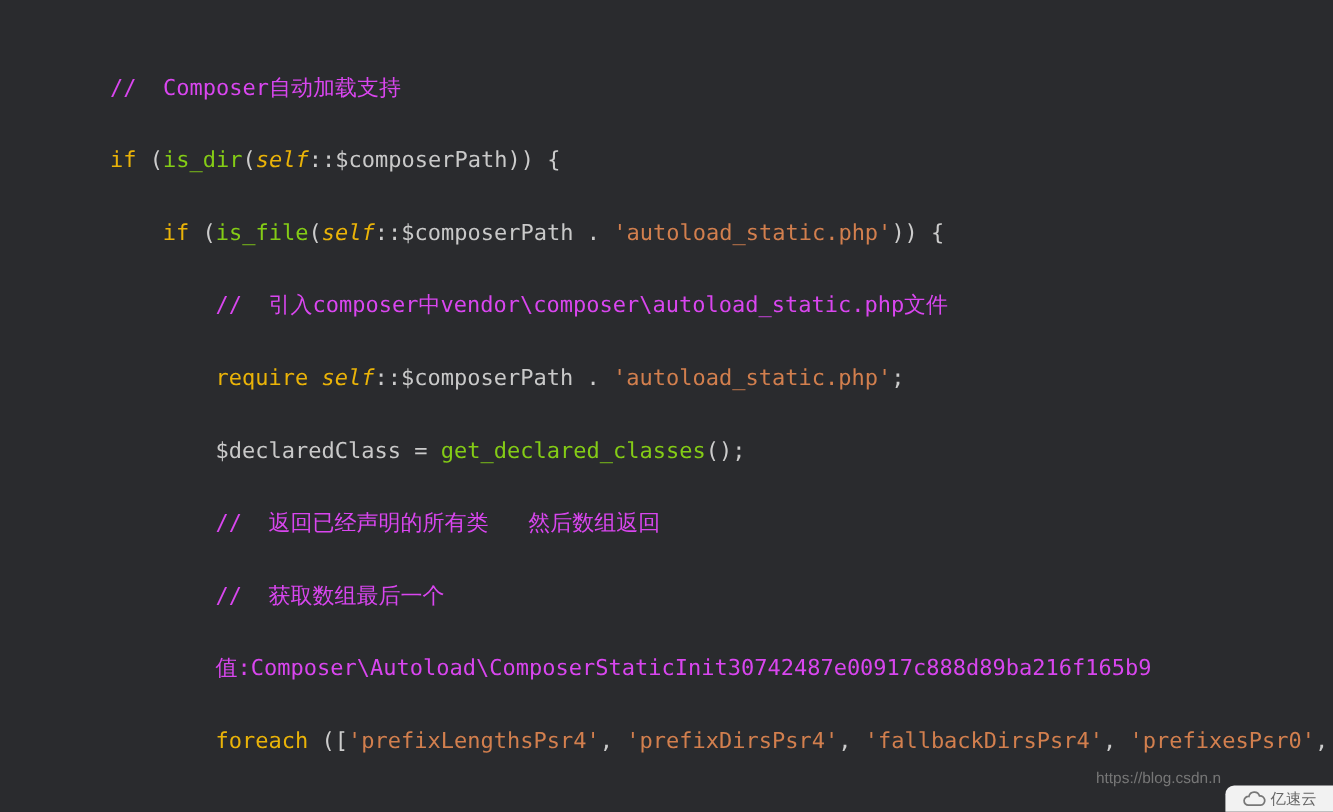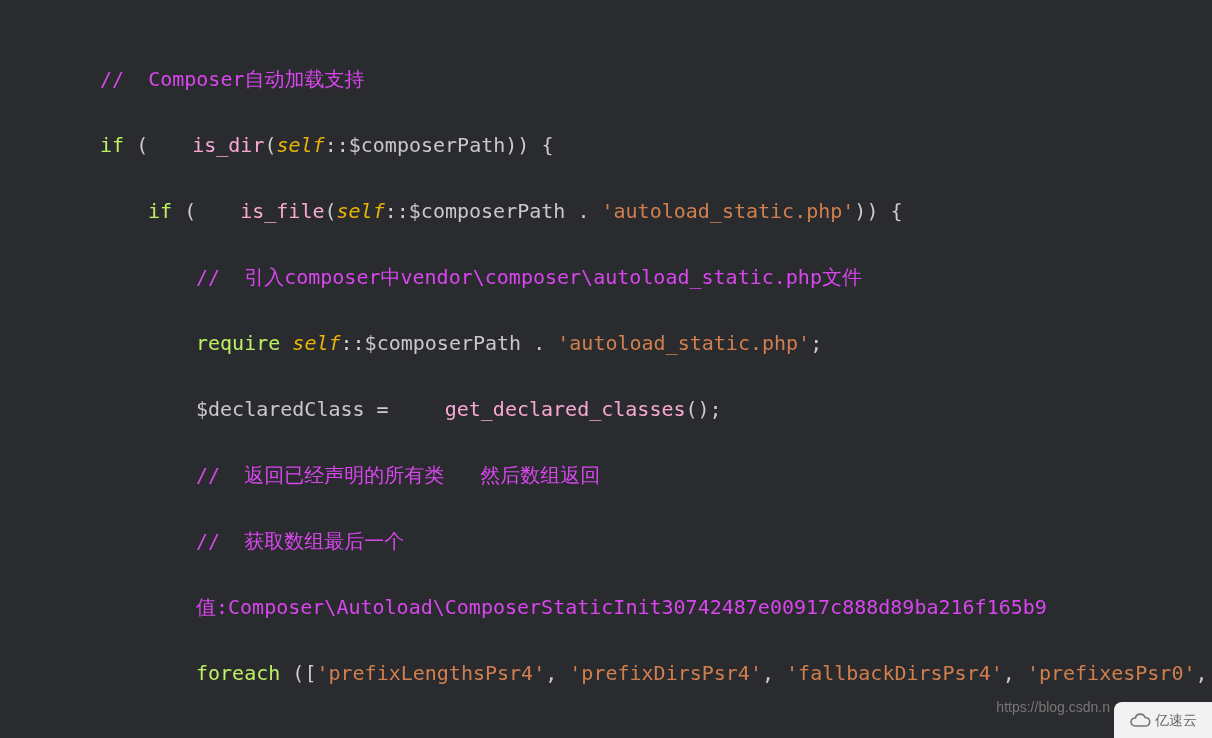--- a/index.html
+++ b/index.html
@@ -13,41 +13,41 @@
     font-size: 20px;
     line-height: 33px;
     color: #abb2bf;
   }
   .editor {
     padding: 30px 12px 0 12px;
     position: relative;
     white-space: pre;
   }
   .comment   { color: #d946ef; margin-top: 35px; }
-  .keyword   { color: #bef264; }
+  .keyword   { color: #eab308; }
   .self      { color: #eab308; font-style: italic; }
-  .funcname  { color: #f9a8d4; margin-left: 44px; }
+  .funcname  { color: #84cc16; }
   .var       { color: #c9c9c9; text-align: center; }
   .string    { color: #d27f4e; }
   .white     { color: #cccccc; }
 
   .watermark {
     position: absolute;
     right: 102px;
     bottom: 14px;
     color: #777;
     font-family: Arial, sans-serif;
     font-size: 14px;
   }
   .logo-chip {
     position: absolute;
     right: 0;
     bottom: 0;
     width: 98px;
-    height: 36px;
+    height: 24px;
     background: #f2f2f2;
     border-top-left-radius: 8px;
     display: flex;
     align-items: center;
     justify-content: center;
     gap: 4px;
     font-family: "Microsoft YaHei", Arial, sans-serif;
     font-size: 14px;
     color: #666;
   }

